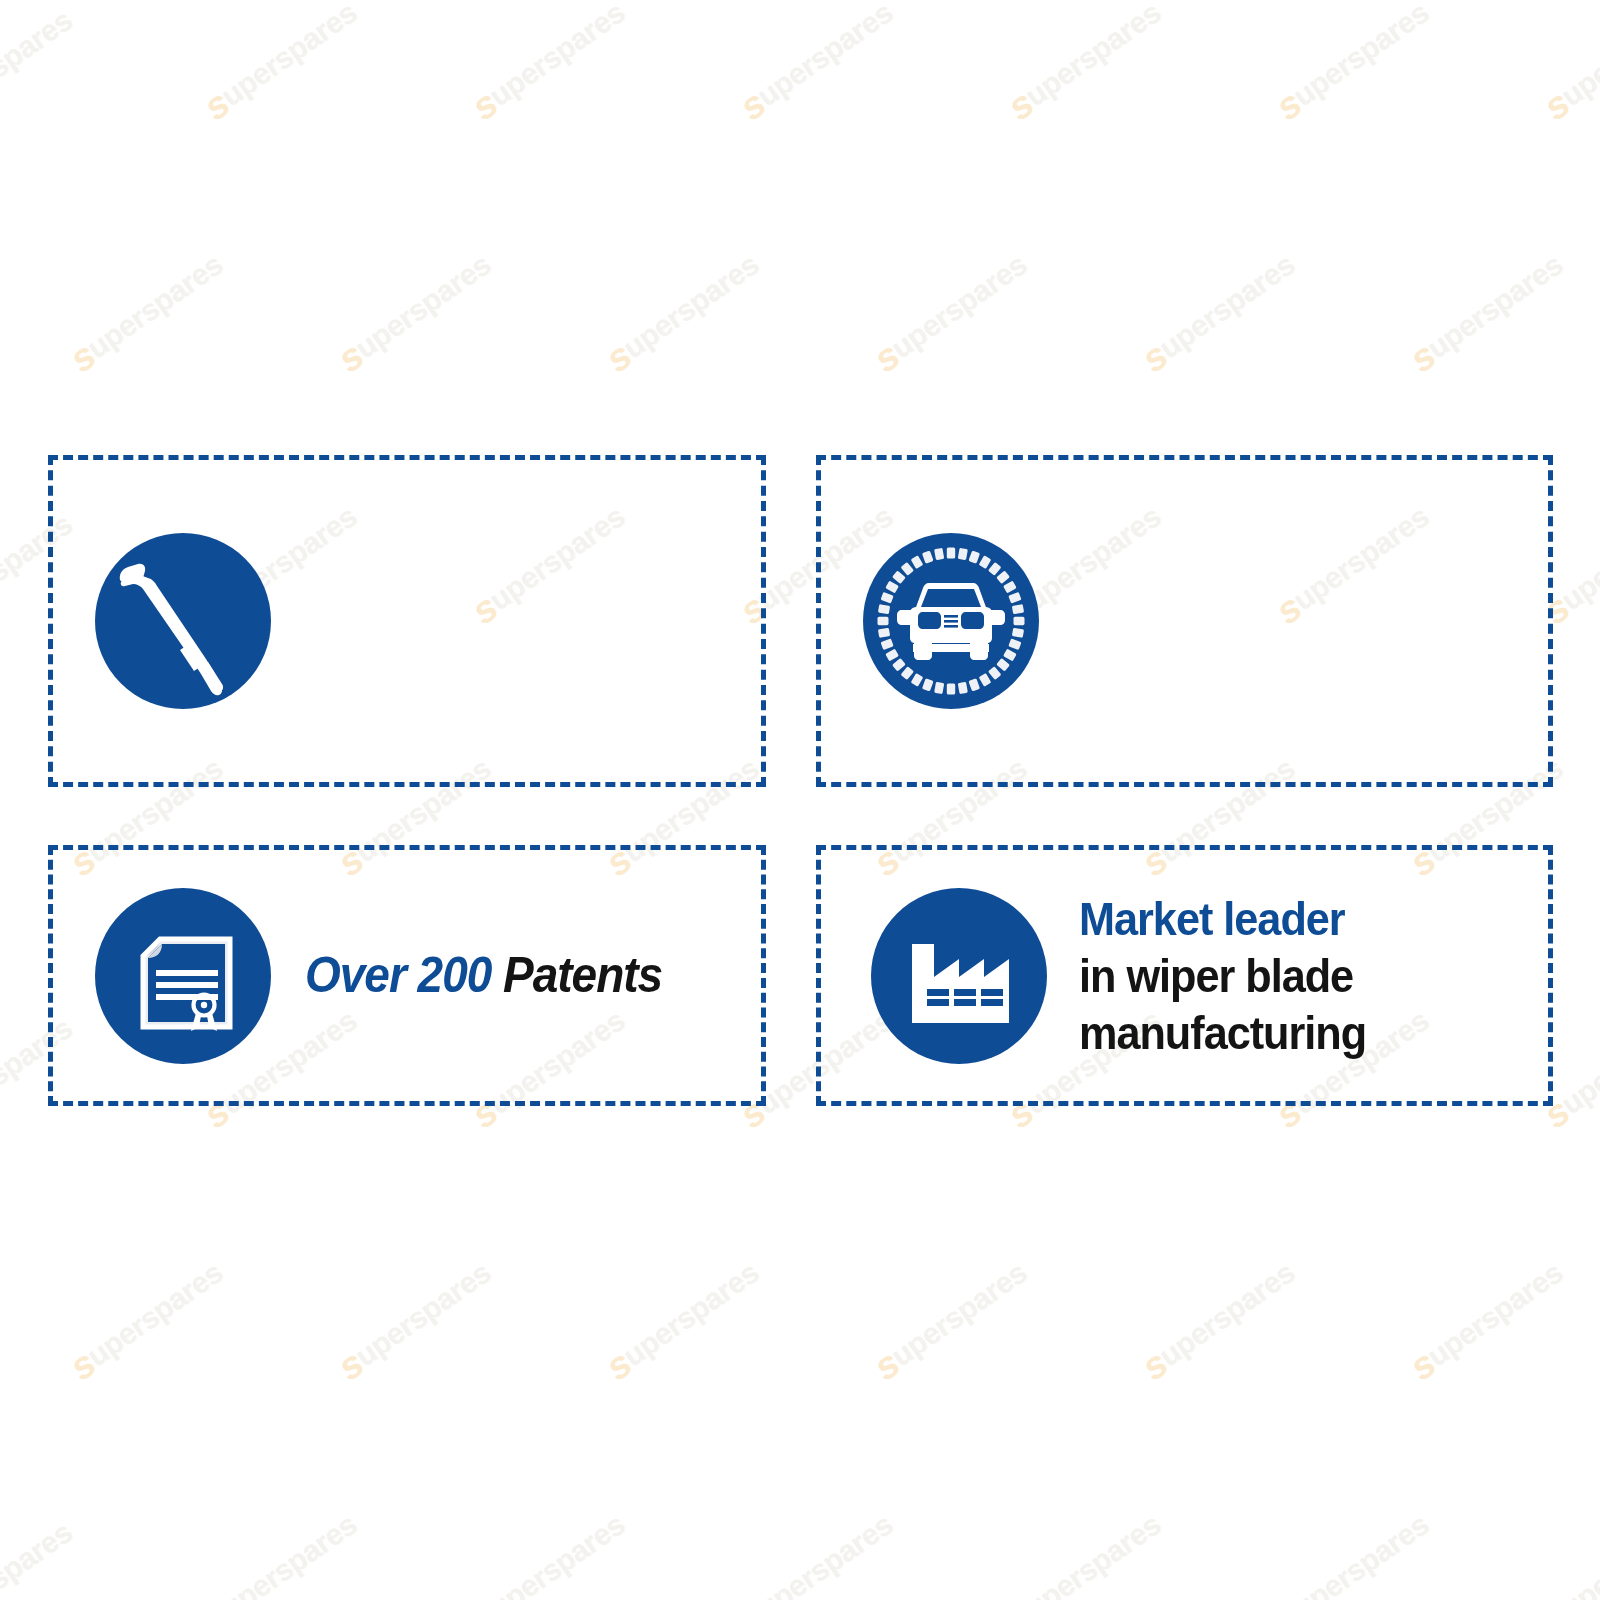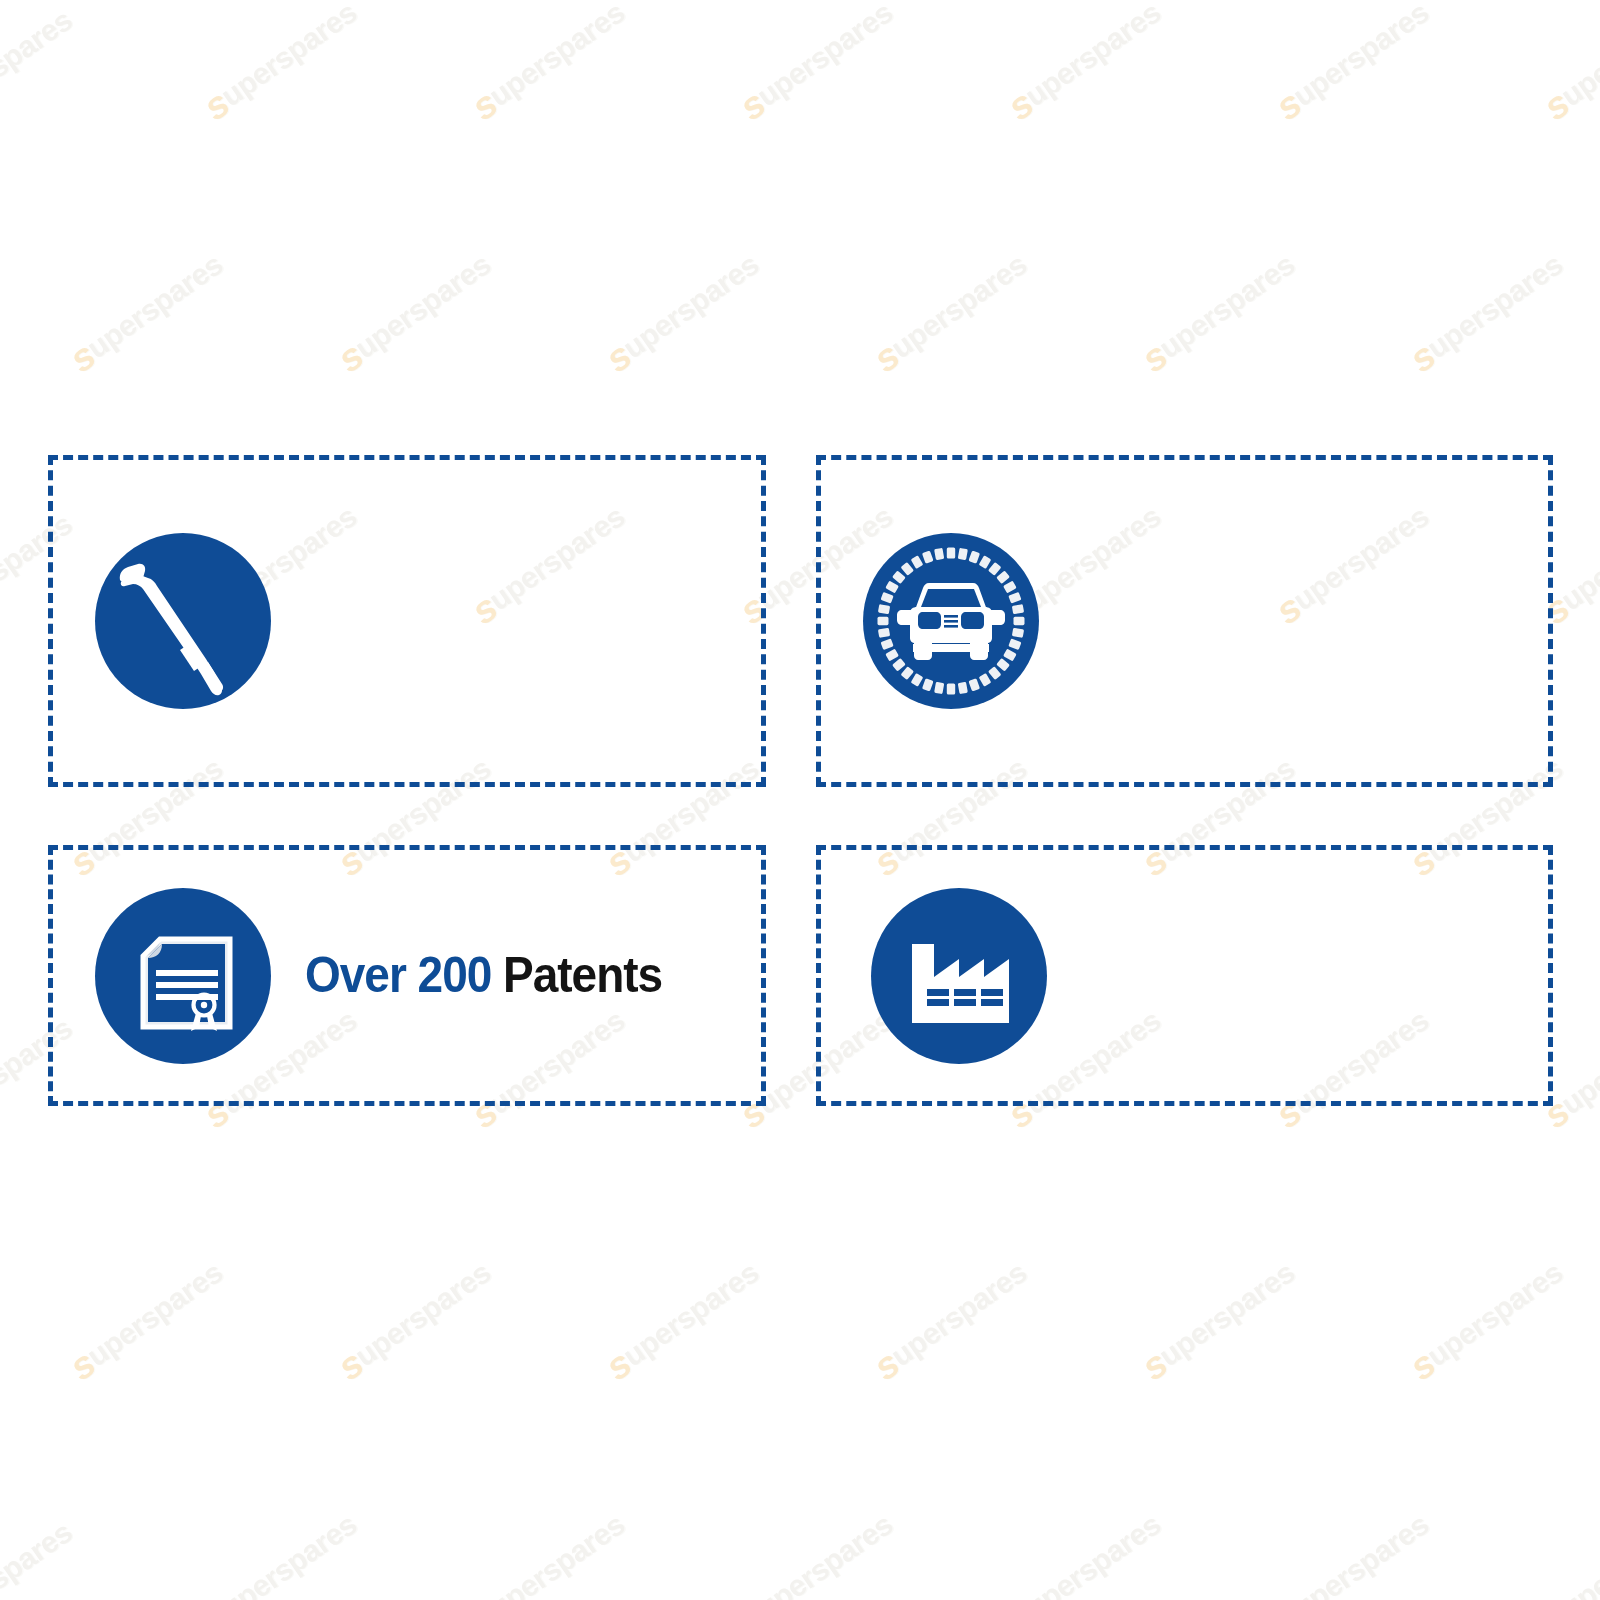--- a/index.html
+++ b/index.html
@@ -73,21 +73,21 @@
   #panel-0 .panel-icon { width: 200px; margin-left: 30px; }
   #panel-1 .panel-icon { width: 200px; margin-left: 30px; }
   #panel-2 .panel-icon { width: 200px; margin-left: 30px; }
   #panel-3 .panel-icon { width: 200px; margin-left: 38px; }
 
   .panel-text {
     flex: 1 1 auto;
     padding-left: 18px;
     padding-right: 10px;
   }
-  #panel-2 .panel-text { padding-left: 22px; }
+  #panel-2 .panel-text { padding-left: 22px; font-style: italic; }
   #panel-3 .panel-text { padding-left: 20px; }
 
   .line {
     font-family: "Liberation Sans", "DejaVu Sans", sans-serif;
     font-weight: 700;
     font-size: 47px;
     line-height: 1.22;
     letter-spacing: -1.1px;
     color: #141414;
     transform: scaleX(0.92);
@@ -308,15 +308,26 @@
         <g fill="#0F4C96">
           <rect x="63" y="108" width="22" height="7"></rect>
           <rect x="63" y="118" width="22" height="7"></rect>
           <rect x="90" y="108" width="22" height="7"></rect>
           <rect x="90" y="118" width="22" height="7"></rect>
           <rect x="117" y="108" width="22" height="7"></rect>
           <rect x="117" y="118" width="22" height="7"></rect>
         </g>
       </svg>
     </div>
+    <div class="panel-text">
+      <div class="line">
+        <span class="accent">Market leader</span><span></span>
+      </div>
+      <div class="line">
+        <span class="accent"></span><span>in wiper blade</span>
+      </div>
+      <div class="line">
+        <span class="accent"></span><span>manufacturing</span>
+      </div>
+    </div>
   </div>
 
 </div>
 
 </body></html>

